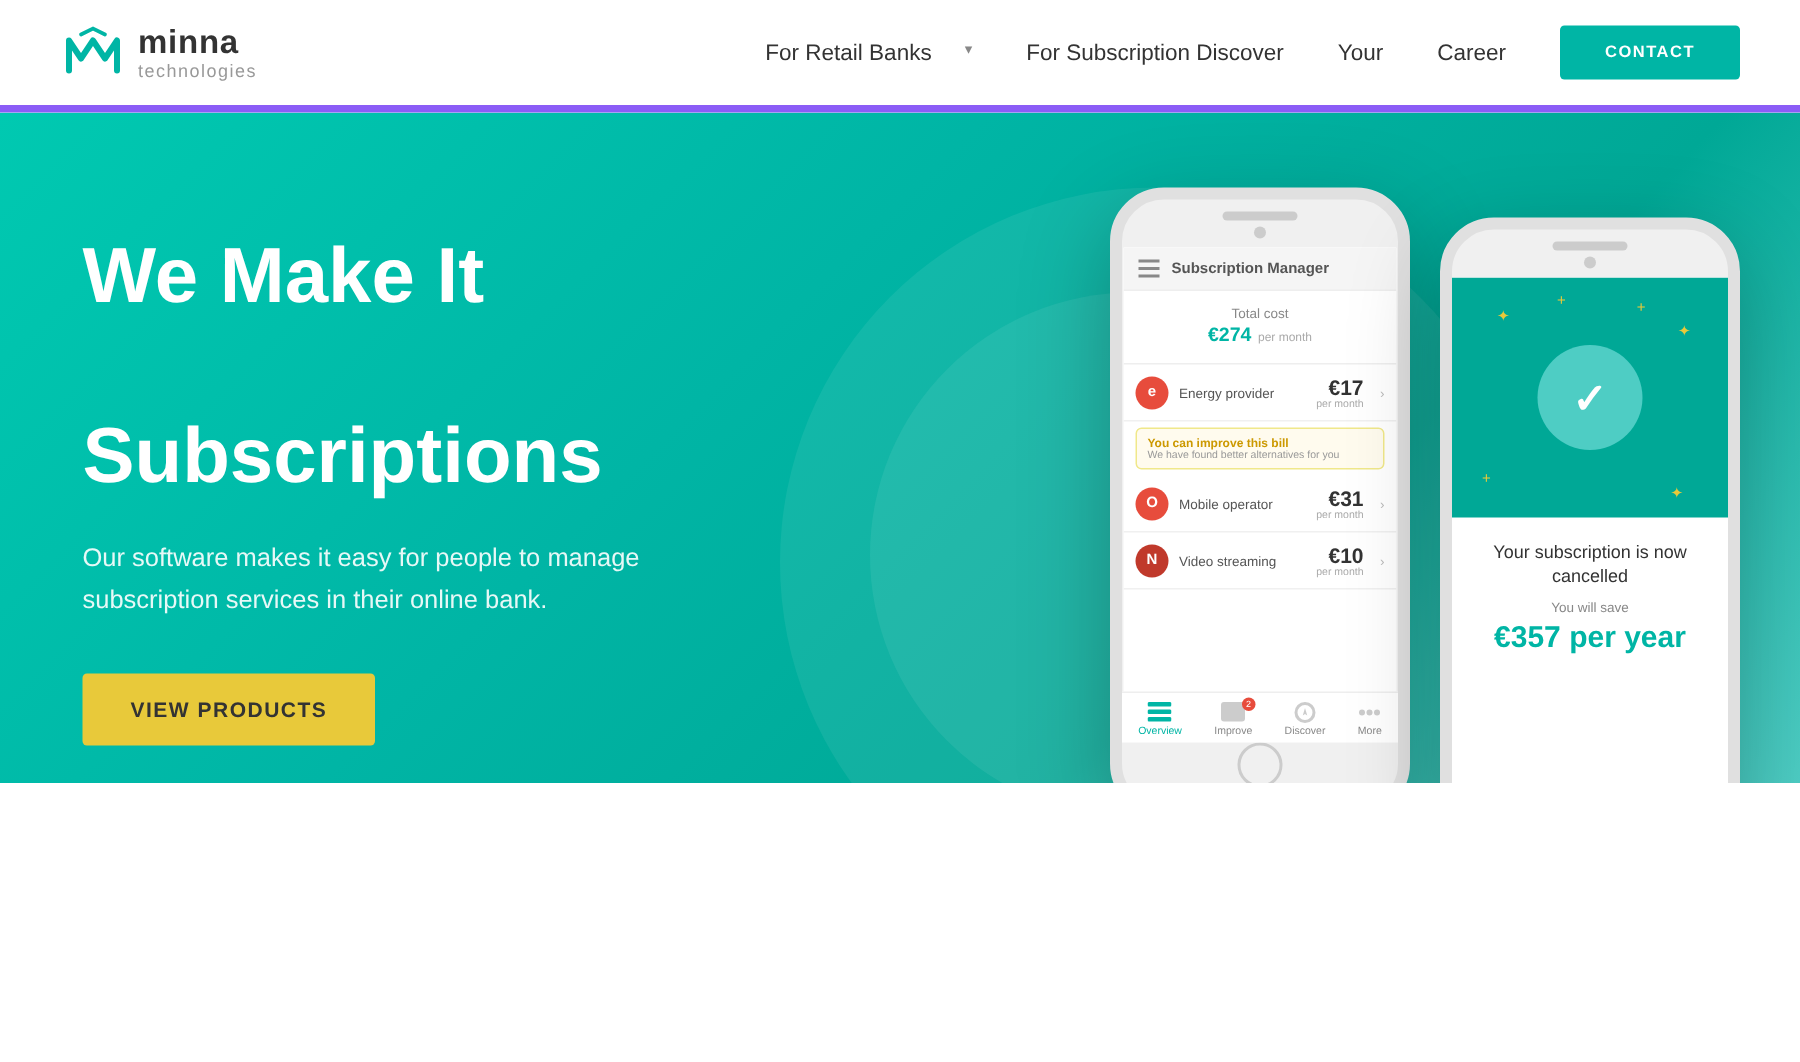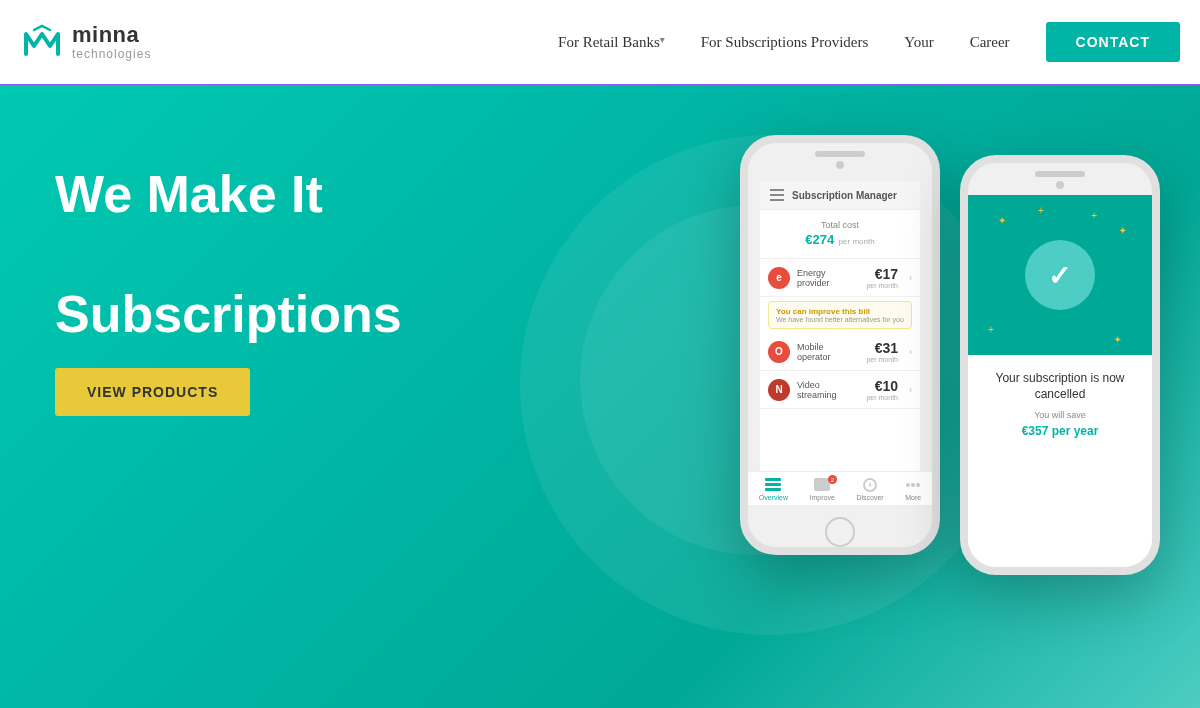--- a/index.html
+++ b/index.html
@@ -4,23 +4,23 @@
   <style>
     * { margin: 0; padding: 0; box-sizing: border-box; }
     body { font-family: 'Arial', sans-serif; width: 1200px; height: 708px; overflow: hidden; }
 
     
     .navbar {
       display: flex;
       align-items: center;
       justify-content: space-between;
       background: #fff;
-      padding: 0 20px;
-      height: 85px;
-      border-bottom: 1px solid #8b5cf6;
+      padding: 0 40px;
+      height: 75px;
+      border-bottom: 5px solid #8b5cf6;
       position: relative;
       z-index: 10;
     }
     .logo-area {
       display: flex;
       align-items: center;
       gap: 8px;
     }
     .logo-icon {
       width: 44px;
@@ -48,43 +48,42 @@
       align-items: center;
       gap: 36px;
     }
     .nav-item {
       font-size: 15px;
       color: #333;
       cursor: pointer;
       text-decoration: none;
       display: flex;
       align-items: flex-start;
-      gap: 0;
-      font-family: Liberation Serif, serif;
+      gap: 22px;
     }
     .nav-chevron {
       font-size: 10px;
       color: #888;
     }
     .contact-btn {
       background: #00b5a5;
       color: #fff;
-      font-size: 14px;
+      font-size: 11px;
       font-weight: bold;
       padding: 12px 30px;
       border: none;
       cursor: pointer;
       letter-spacing: 1px;
       border-radius: 3px;
     }
 
     
     .hero {
       width: 1200px;
-      height: 633px;
+      height: 447px;
       background: linear-gradient(135deg, #00c9b1 0%, #00b5a5 40%, #00a896 70%, #4ecdc4 100%);
       position: relative;
       overflow: hidden;
       display: flex;
       align-items: center;
     }
 
     
     .hero-circle {
       position: absolute;
@@ -178,21 +177,21 @@
     .phone-camera {
       width: 8px;
       height: 8px;
       background: #ccc;
       border-radius: 50%;
       margin: 0 auto 6px;
     }
     
     .phone-screen {
       background: #fff;
-      margin: 12px;
+      margin: 1px;
       height: calc(100% - 80px);
       overflow: hidden;
     }
     
     .phone-home {
       width: 30px;
       height: 30px;
       border-radius: 50%;
       border: 2px solid #ccc;
       margin: 6px auto;
@@ -376,21 +375,21 @@
       color: #333;
       margin-bottom: 8px;
       line-height: 1.3;
     }
     .p2-save-label {
       font-size: 9px;
       color: #888;
       margin-bottom: 4px;
     }
     .p2-save-amount {
-      font-size: 12px;
+      font-size: 20px;
       font-weight: bold;
       color: #00b5a5;
       margin-bottom: 14px;
     }
     .p2-back-btn {
       background: #00b5a5;
       color: white;
       font-size: 9px;
       font-weight: bold;
       padding: 8px 16px;
@@ -418,21 +417,21 @@
       <span class="logo-sub">technologies</span>
     </div>
   </div>
 
   <div class="nav-links">
     <a class="nav-item">
       <span>For Retail Banks</span>
       <span class="nav-chevron">▾</span>
     </a>
     <a class="nav-item">
-      <span>For Subscriptions Providers</span>
+      <span>For Subscription Discover</span>
     </a>
     <a class="nav-item">
       <span>Your</span>
     </a>
     <a class="nav-item">
       <span>Career</span>
     </a>
     <button class="contact-btn">CONTACT</button>
   </div>
 </nav>
@@ -440,20 +439,21 @@
 <section class="hero">
   <div class="hero-circle hero-circle-1"></div>
   <div class="hero-circle hero-circle-2"></div>
 
   <div class="hero-text">
     <h1 class="hero-title">
       <span>We Make It</span><br>
       <br>
       <span>Subscriptions</span>
     </h1>
+    <p class="hero-desc">Our software makes it easy for people to manage subscription services in their online bank.</p>
     <button class="view-products-btn">VIEW PRODUCTS</button>
   </div>
 
   <div class="phones-container">
 
     <div class="phone phone-1">
       <div class="phone-speaker"></div>
       <div class="phone-camera"></div>
       <div class="phone-screen">
 

